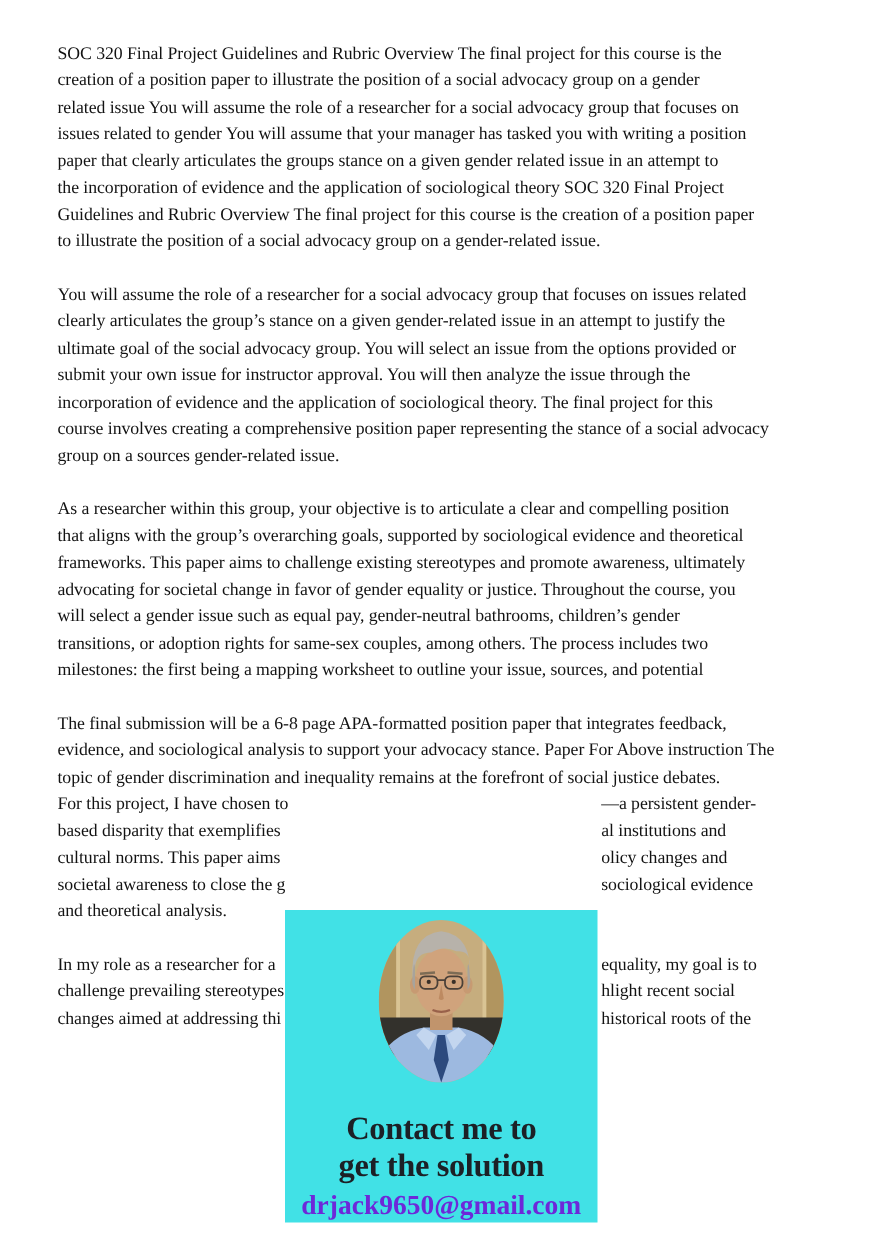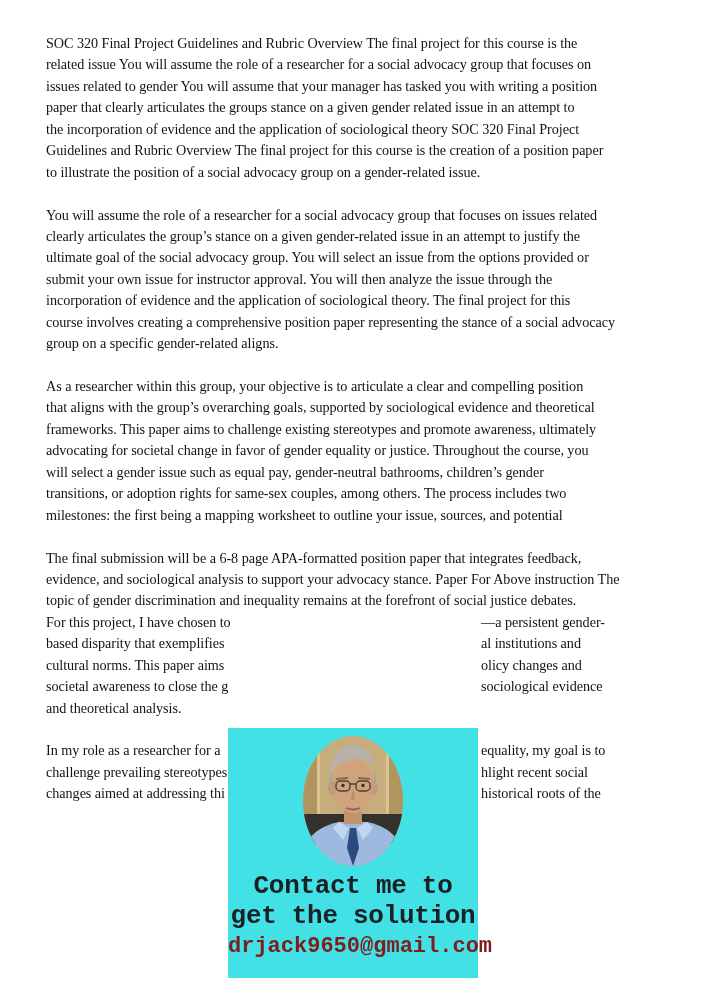--- a/index.html
+++ b/index.html
@@ -41,22 +41,22 @@
     left: 228px; top: 728px;
     width: 250px; height: 250px;
     text-align: center;
   }
   .promo-photo {
     display: block;
     margin: 8px auto 0 auto;
     width: 100px; height: 130px;
   }
   .promo-headline {
-    margin-top: 5px;
-    font-family: Liberation Mono, monospace;
+    margin-top: 22px;
+    font-family: Liberation Serif, serif;
     font-weight: 700;
     font-size: 26px;
     line-height: 30px;
     letter-spacing: -0.3px;
   }
   .promo-email {
     margin-top: 3px;
     font-family: "Liberation Serif", serif;
     font-weight: 700;
     font-size: 22px;
@@ -64,35 +64,36 @@
   }
 </style>
 </head>
 <body>
 
 <div class="page">
 
   <div class="doc">
       <div class="para">
         <div class="line">SOC 320 Final Project Guidelines and Rubric Overview The final project for this course is the</div>
+        <div class="line">creation of a position paper to illustrate the position of a social advocacy group on a gender</div>
         <div class="line">related issue You will assume the role of a researcher for a social advocacy group that focuses on</div>
         <div class="line">issues related to gender You will assume that your manager has tasked you with writing a position</div>
         <div class="line">paper that clearly articulates the groups stance on a given gender related issue in an attempt to</div>
         <div class="line">the incorporation of evidence and the application of sociological theory SOC 320 Final Project</div>
         <div class="line">Guidelines and Rubric Overview The final project for this course is the creation of a position paper</div>
         <div class="line">to illustrate the position of a social advocacy group on a gender-related issue.</div>
       </div>
       <div class="para">
         <div class="line">You will assume the role of a researcher for a social advocacy group that focuses on issues related</div>
         <div class="line">clearly articulates the group’s stance on a given gender-related issue in an attempt to justify the</div>
         <div class="line">ultimate goal of the social advocacy group. You will select an issue from the options provided or</div>
         <div class="line">submit your own issue for instructor approval. You will then analyze the issue through the</div>
         <div class="line">incorporation of evidence and the application of sociological theory. The final project for this</div>
         <div class="line">course involves creating a comprehensive position paper representing the stance of a social advocacy</div>
-        <div class="line">group on a specific gender-related aligns.</div>
+        <div class="line">group on a sources gender-related issue.</div>
       </div>
       <div class="para">
         <div class="line">As a researcher within this group, your objective is to articulate a clear and compelling position</div>
         <div class="line">that aligns with the group’s overarching goals, supported by sociological evidence and theoretical</div>
         <div class="line">frameworks. This paper aims to challenge existing stereotypes and promote awareness, ultimately</div>
         <div class="line">advocating for societal change in favor of gender equality or justice. Throughout the course, you</div>
         <div class="line">will select a gender issue such as equal pay, gender-neutral bathrooms, children’s gender</div>
         <div class="line">transitions, or adoption rights for same-sex couples, among others. The process includes two</div>
         <div class="line">milestones: the first being a mapping worksheet to outline your issue, sources, and potential</div>
       </div>
@@ -146,16 +147,16 @@
         <circle cx="40" cy="49.5" r="1.7" fill="#3a3028"></circle>
         <circle cx="60" cy="49.5" r="1.7" fill="#3a3028"></circle>
         <path d="M50,52 L48,63 Q50,65 52,63 Z" fill="#bd8a61"></path>
         <path d="M43,72 Q50,75 57,72" fill="none" stroke="#99614a" stroke-width="1.8"></path>
       </g>
     </svg>
     <div class="promo-headline" style="color: rgb(28, 32, 38);">
       <div>Contact me to</div>
       <div>get the solution</div>
     </div>
-    <div class="promo-email" style="color: #7f1d1d; font-family: Liberation Mono, monospace;">drjack9650@gmail.com</div>
+    <div class="promo-email" style="color: #6d28d9;">drjack9650@gmail.com</div>
   </div>
 
 </div>
 
 </body></html>

